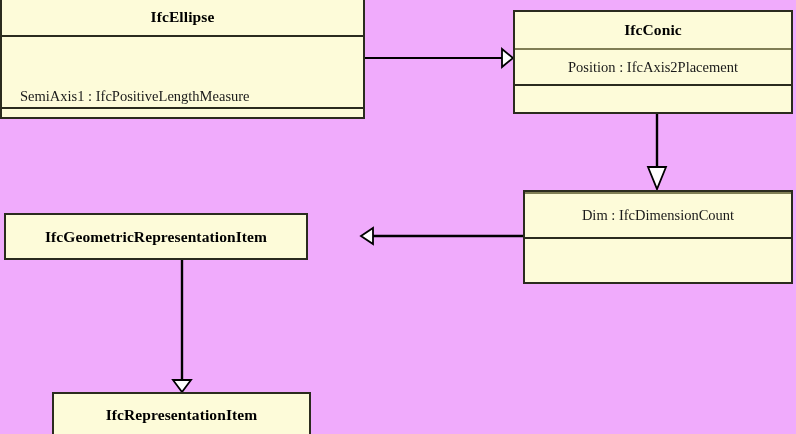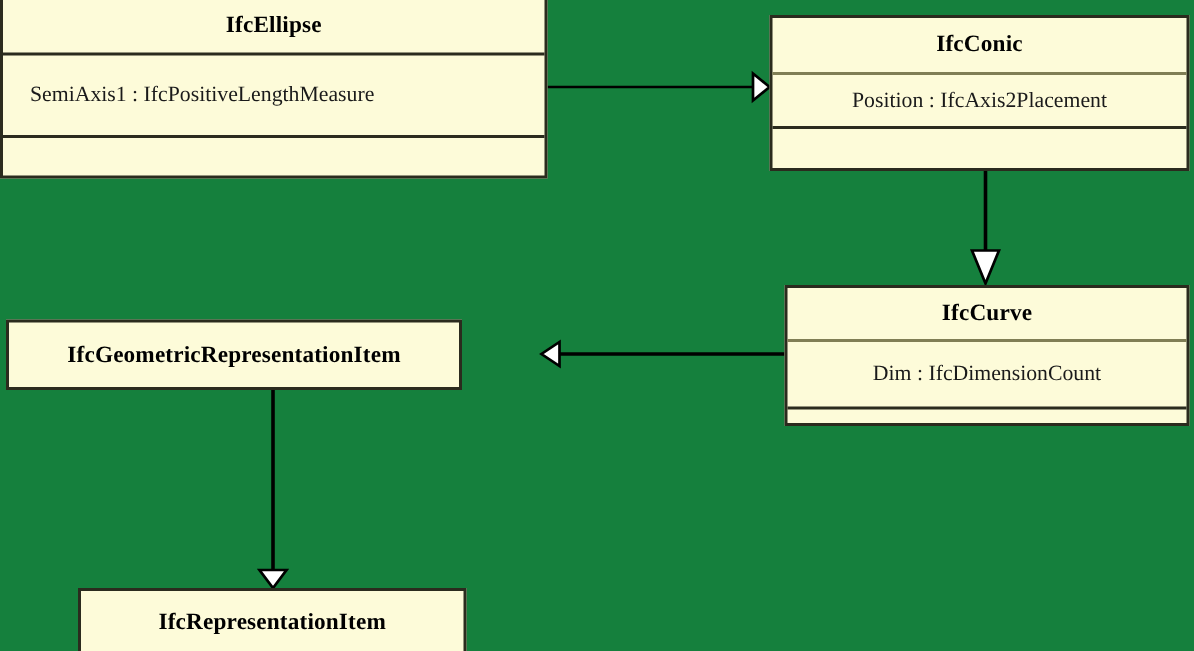--- a/index.html
+++ b/index.html
@@ -8,21 +8,21 @@
     padding: 0;
     background: #ffffff;
   }
   body {
     font-family: "Liberation Serif", serif;
   }
   #diagram {
     position: relative;
     width: 796px;
     height: 434px;
-    background: #15803d;
+    background: #f0abfc;
     overflow: hidden;
   }
   svg#connectors {
     position: absolute;
     left: 0;
     top: 0;
     width: 796px;
     height: 434px;
     overflow: visible;
   }
@@ -69,21 +69,21 @@
   .attr-centered {
     text-align: center;
     padding-left: 0;
   }
 
   
   #box-ifcellipse {
     left: 0px; top: -3px; width: 365px; height: 122px;
   }
   #box-ifcellipse .c-name   { height: 36px; }
-  #box-ifcellipse .c-attrs  { height: 55px; }
+  #box-ifcellipse .c-attrs  { height: 72px; justify-content: flex-end; }
   #box-ifcellipse .c-ops    { flex: 1 1 auto; }
 
   #box-ifcconic {
     left: 513px; top: 10px; width: 280px; height: 104px;
   }
   #box-ifcconic .c-name  { height: 36px; }
   #box-ifcconic .c-attrs { height: 36px; }
   #box-ifcconic .c-ops   { flex: 1 1 auto; }
 
   #box-ifccurve {
@@ -146,23 +146,20 @@
     <div class="compartment c-name">
       <div class="class-name">IfcConic</div>
     </div>
     <div class="compartment c-attrs divided-thin">
       <div class="attr attr-centered">Position : IfcAxis2Placement</div>
     </div>
     <div class="compartment c-ops divided"></div>
   </div>
 
   <div class="uml-class" id="box-ifccurve">
-    <div class="compartment c-name">
-      <div class="class-name">IfcCurve</div>
-    </div>
     <div class="compartment c-attrs divided-thin">
       <div class="attr attr-centered">Dim : IfcDimensionCount</div>
     </div>
     <div class="compartment c-ops divided"></div>
   </div>
 
   <div class="uml-class" id="box-ifcgeomrep">
     <div class="compartment c-name">
       <div class="class-name">IfcGeometricRepresentationItem</div>
     </div>

